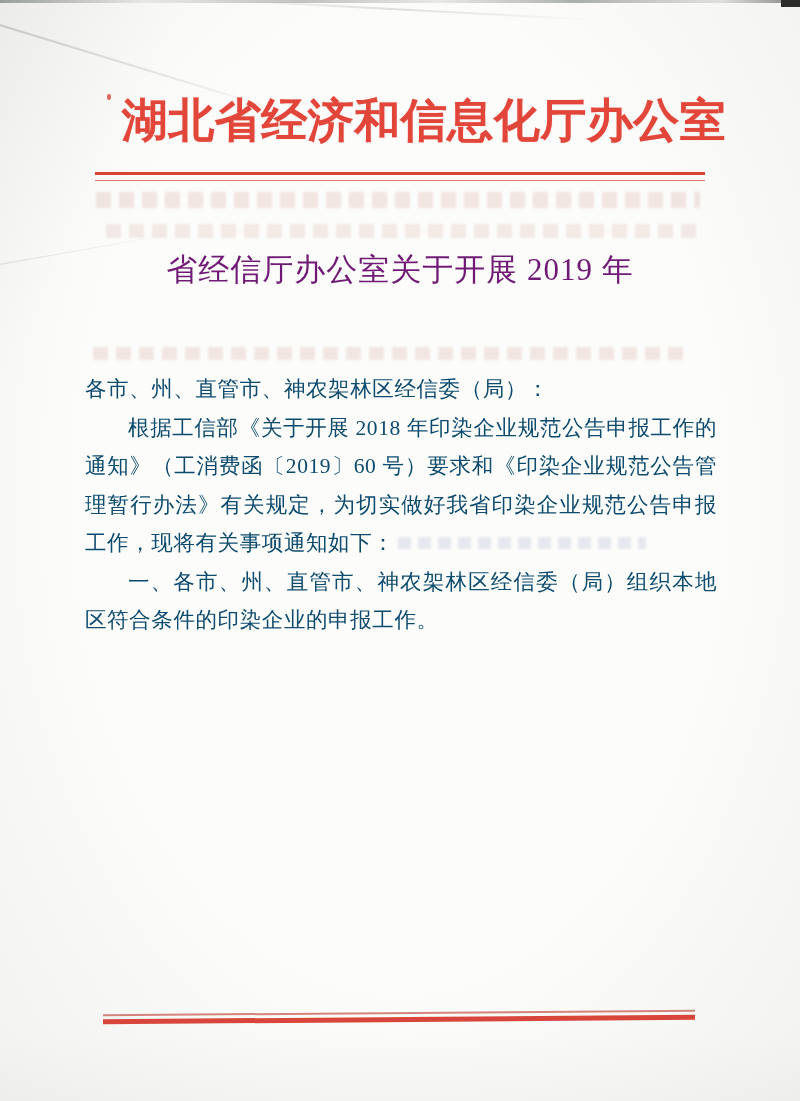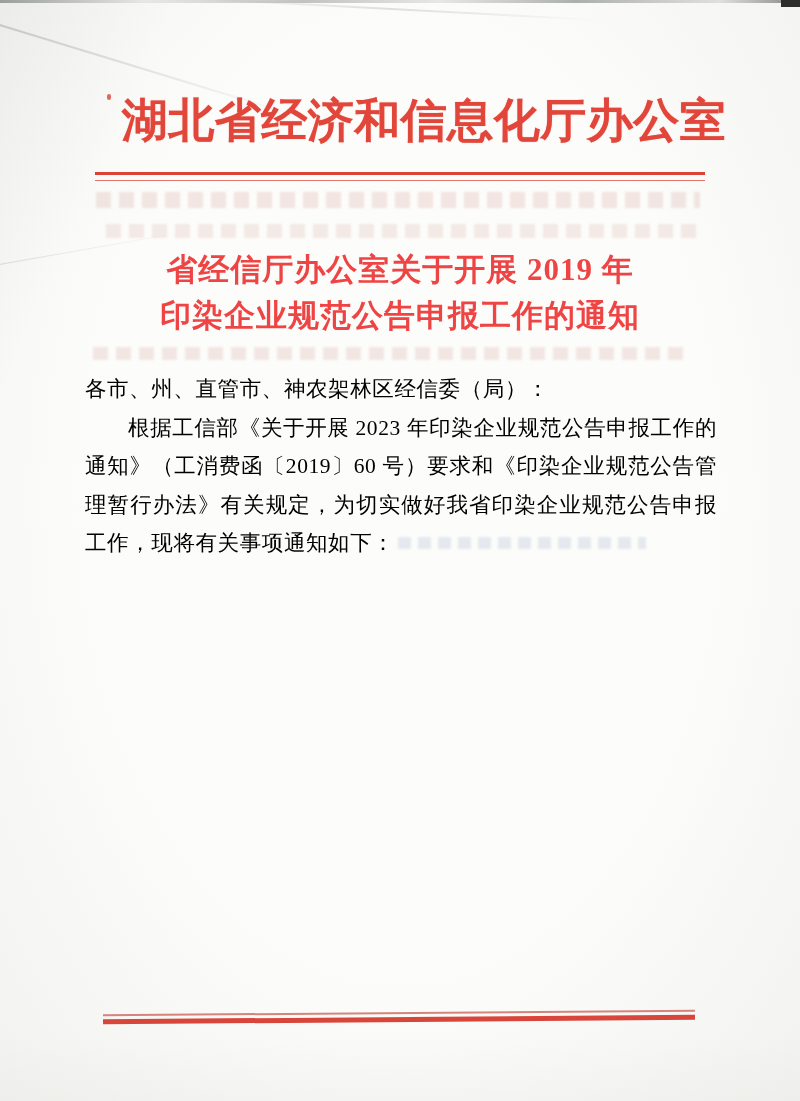--- a/index.html
+++ b/index.html
@@ -72,31 +72,31 @@
   .bleed-4 { top:537px; left:398px; width:248px; height:12px; opacity:0.45;
     background:repeating-linear-gradient(90deg,
       rgba(168,182,208,0.6) 0px, rgba(168,182,208,0.6) 13px,
       rgba(168,182,208,0) 13px, rgba(168,182,208,0) 20px); }
 
   
   .doc-title {
     position:absolute; top:247px; left:0; width:100%;
     margin:0;
     text-align:center;
-    font-size:31px; line-height:46px; font-weight:bold;
-    color:#ef4444;
+    font-size:31px; line-height:46px; font-weight:normal;
+    color:#701a75;
     letter-spacing:1px;
   }
 
   
   .body-text {
     position:absolute; top:370px; left:85px; width:632px;
     font-size:21.5px; line-height:38.5px;
     letter-spacing:0.6px;
-    color:#000000;
+    color:#0c4a6e;
     text-align:justify;
   }
   .body-text p { margin:0; }
   .body-text .para { text-indent:2em; }
 
   
   .footer-rule {
     position:absolute; top:1012px; left:103px; width:592px;
     transform:rotate(-0.45deg);
   }
@@ -121,26 +121,26 @@
     <div class="thin"></div>
   </div>
 
   <div class="bleed bleed-1"></div>
   <div class="bleed bleed-2"></div>
   <div class="bleed bleed-3"></div>
   <div class="bleed bleed-4"></div>
 
   <h1 class="doc-title">
     <span>省经信厅办公室关于开展 2019 年</span><br>
-    <span>印染企业规范公告申报工作的通知</span>
   </h1>
 
   <div class="body-text">
     <p class="salutation">各市、州、直管市、神农架林区经信委（局）：</p>
-    <p class="para">根据工信部《关于开展 2023 年印染企业规范公告申报工作的通知》（工消费函〔2019〕60 号）要求和《印染企业规范公告管理暂行办法》有关规定，为切实做好我省印染企业规范公告申报工作，现将有关事项通知如下：</p>
+    <p class="para">根据工信部《关于开展 2018 年印染企业规范公告申报工作的通知》（工消费函〔2019〕60 号）要求和《印染企业规范公告管理暂行办法》有关规定，为切实做好我省印染企业规范公告申报工作，现将有关事项通知如下：</p>
+    <p class="para">一、各市、州、直管市、神农架林区经信委（局）组织本地区符合条件的印染企业的申报工作。</p>
   </div>
 
   <div class="footer-rule">
     <div class="thin"></div>
     <div class="thick"></div>
   </div>
 
 </div>
 
 </body></html>

